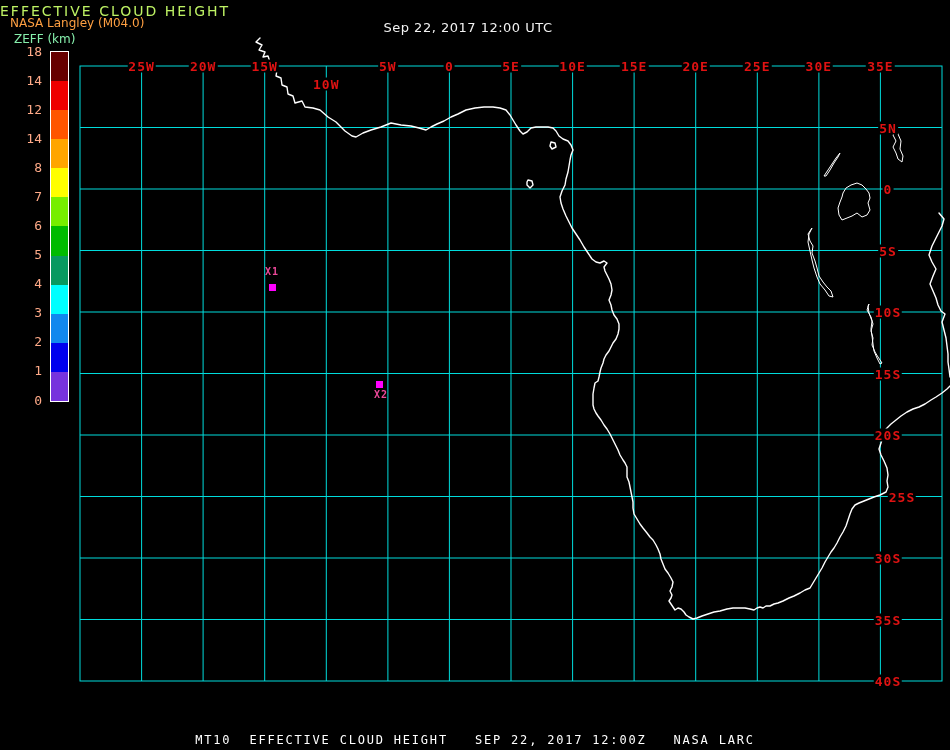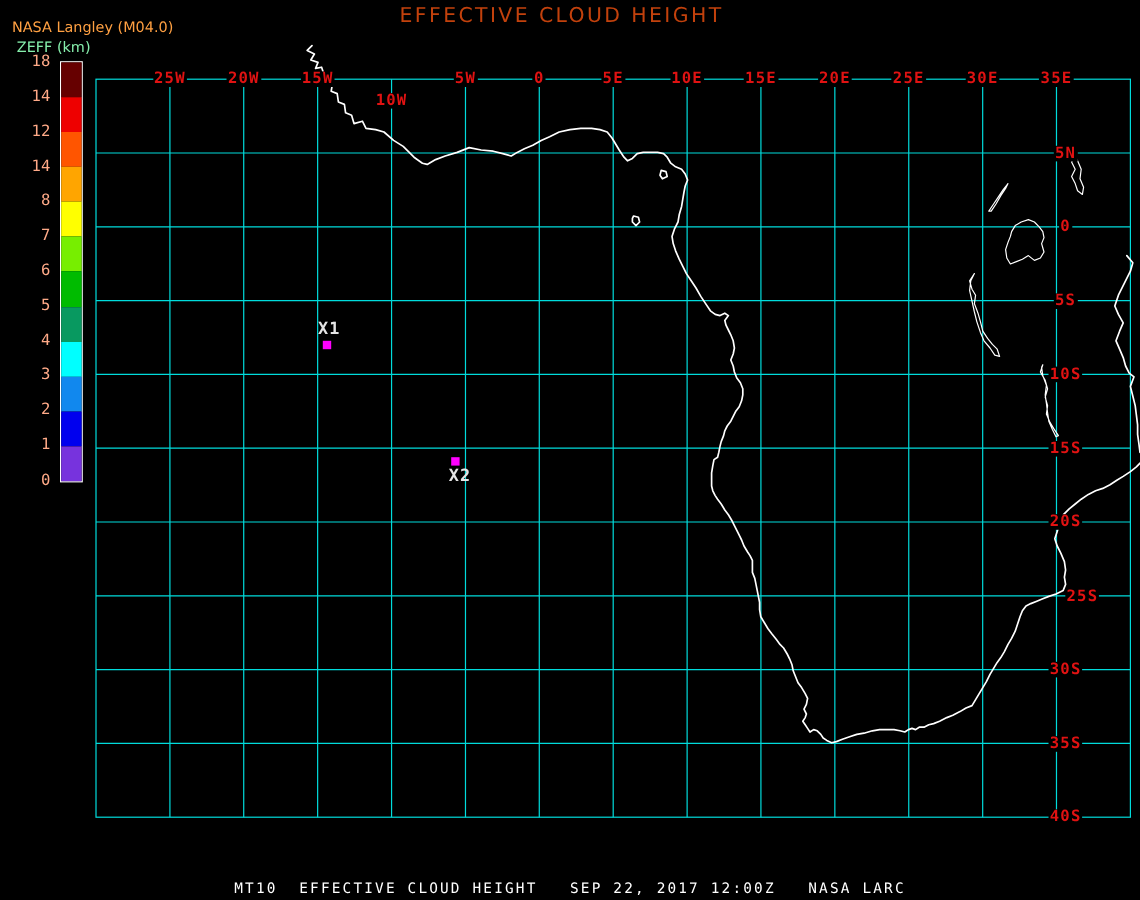--- a/index.html
+++ b/index.html
@@ -1,42 +1,42 @@
 <!DOCTYPE html>
 <html><head>
 <meta charset="utf-8">
 <style>
   html,body{margin:0;padding:0;background:#000;}
   #canvas{position:relative;width:950px;height:750px;background:#000;overflow:hidden;
           font-family:"DejaVu Sans Mono","Liberation Mono",monospace;}
   .abs{position:absolute;}
   
-  #title{left:0;top:3px;width:936px;text-align:center;color:#c2410c;
+  #title{left:0;top:3px;width:936px;color:#bef264;
          font-family:"DejaVu Sans","Liberation Sans",sans-serif;
-         font-size:17px;letter-spacing:2px;white-space:pre;}
+         font-size:14px;letter-spacing:2px;white-space:pre;}
   #subtitle{left:0;top:20px;width:936px;text-align:center;color:#f2f2f2;
             font-family:"DejaVu Sans","Liberation Sans",sans-serif;
             font-size:13px;letter-spacing:0.5px;white-space:pre;}
   #source-label{left:10px;top:16px;color:#ffa042;font-size:12px;
                 font-family:"DejaVu Sans","Liberation Sans",sans-serif;}
   #unit-label{left:14px;top:32px;color:#86efac;font-size:12px;
               font-family:"DejaVu Sans","Liberation Sans",sans-serif;}
   
   #colorbar{left:50px;top:51px;width:17px;height:349px;border:1px solid #fff;
             display:flex;flex-direction:column;}
   #colorbar .seg{width:100%;flex:1 1 auto;}
   .cb-tick{position:absolute;left:8px;width:34px;text-align:right;color:#ffaa88;
            font-size:13px;transform:translateY(-52%);}
   
   .geo-label{position:absolute;color:#e01212;font-size:13px;font-weight:bold;
              letter-spacing:1px;background:#000;padding:0 1px;line-height:13px;
              transform:translate(-50%,-50%);z-index:3;white-space:pre;}
   
   .marker-sq{position:absolute;width:7px;height:7px;background:#ff00ff;z-index:4;}
-  .marker-label{position:absolute;color:#e5e5e5;font-size:14px;font-weight:bold;
+  .marker-label{position:absolute;color:#ec4899;font-size:10px;font-weight:bold;
                 letter-spacing:1px;z-index:4;}
   
   #footer{left:0;top:733px;width:950px;text-align:center;color:#fff;font-size:12px;
           letter-spacing:1.8px;white-space:pre;}
   svg{position:absolute;left:0;top:0;}
 </style>
 </head>
 <body>
 
 <div id="canvas">
@@ -78,20 +78,21 @@
     <g stroke="#ffffff" stroke-width="1" fill="none" stroke-linejoin="round">
       <path d="M824,176 L828,170 832,164 836,158 840,153 838,157 834,163 830,170 826,176 Z"></path>
       <path d="M896,130 L893,135 896,141 893,147 896,153 898,159 902,162 903,156 900,149 901,141 898,134 Z"></path>
       <path d="M843,193 L846,188 851,185 857,183 862,185 866,189 869,193 870,198 868,203 870,210 867,215 862,217 857,213 852,216 847,218 842,220 839,215 838,208 840,202 842,197 Z"></path>
       <path d="M812,228 L808,234 810,241 813,246 812,253 815,261 817,268 819,276 823,282 827,287 831,291 833,297 829,296 825,290 820,284 817,277 814,268 812,260 810,251 808,242 809,234 Z"></path>
       <path d="M869,304 L867,310 871,317 873,324 871,331 873,338 872,345 875,352 878,357 882,363 880,364 877,358 874,351 873,344 872,336 871,329 872,321 869,313 868,306 Z"></path>
     </g>
   </svg>
 
   <div class="abs" id="title">EFFECTIVE CLOUD HEIGHT</div>
+  <div class="abs" id="subtitle">Sep 22, 2017 12:00 UTC</div>
   <div class="abs" id="source-label">NASA Langley (M04.0)</div>
   <div class="abs" id="unit-label">ZEFF (km)</div>
 
   <div class="abs" id="colorbar">
       <div class="seg" style="background: rgb(102, 0, 0);"></div>
       <div class="seg" style="background: rgb(238, 0, 0);"></div>
       <div class="seg" style="background: rgb(255, 85, 0);"></div>
       <div class="seg" style="background: rgb(255, 165, 0);"></div>
       <div class="seg" style="background: rgb(255, 255, 0);"></div>
       <div class="seg" style="background: rgb(119, 238, 0);"></div>

